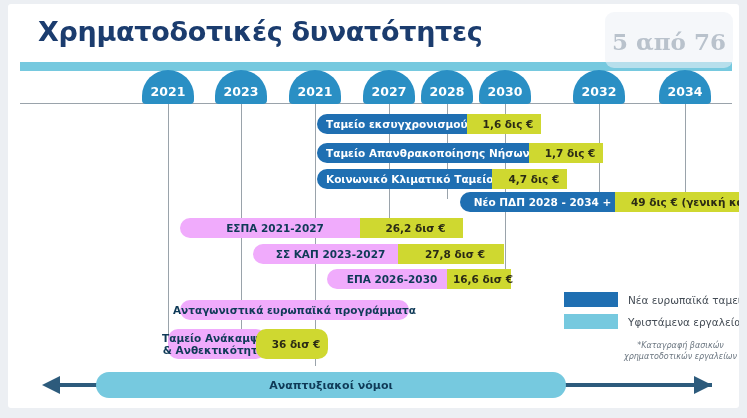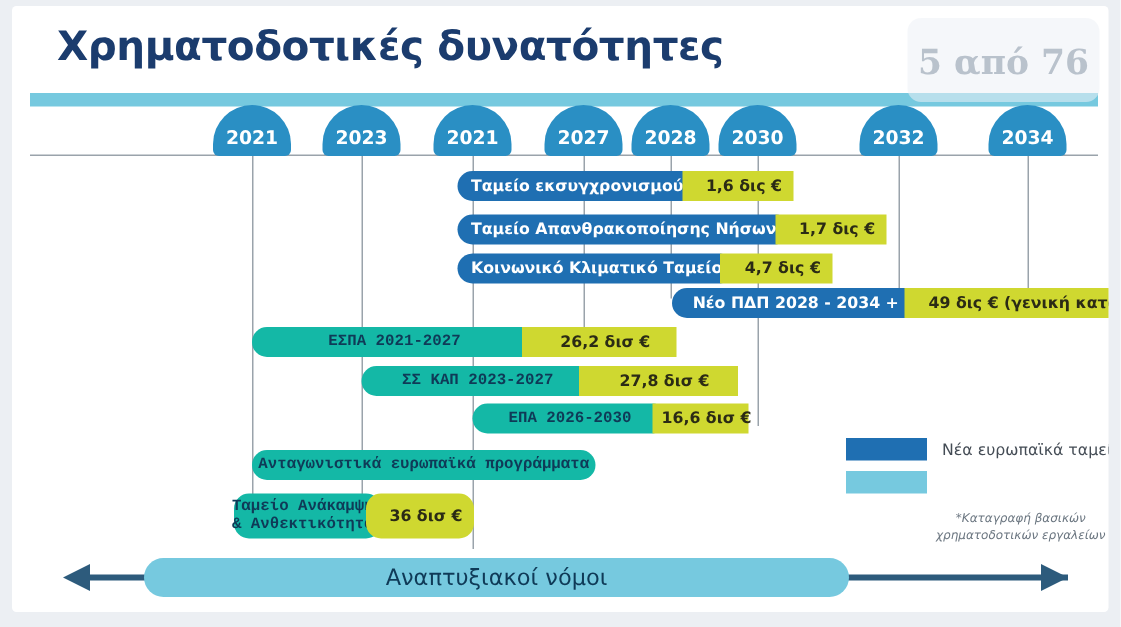--- a/index.html
+++ b/index.html
@@ -57,40 +57,41 @@
     position:absolute;top:100px;
     width:1px;background:#9aa3ab;
   }
 
   
   .bar{
     position:absolute;height:20px;
     display:flex;align-items:flex-start;
     border-radius:10px;
     box-sizing:border-box;
+    margin-left:12px;
   }
   .bar .lbl{
     flex:0 0 auto;height:20px;
     display:flex;align-items:center;justify-content:center;
     border-radius:10px;
     font-size:10.5px;font-weight:700;color:#ffffff;
     padding:0 9px;box-sizing:border-box;
     white-space:nowrap;
   }
   .bar .val{
     flex:0 0 auto;height:20px;
     display:flex;align-items:center;justify-content:center;
     background:#cfd830;color:#2b2b15;
     font-size:10.5px;font-weight:600;
     padding:0 8px;box-sizing:border-box;
     white-space:nowrap;
     margin-left:-10px;padding-left:16px;
   }
   .bar.dark  .lbl{background:#1f6fb2;}
-  .bar.light .lbl{background:#14b8a6;color:#0f3a57;font-family:Liberation Mono, monospace;}
+  .bar.light .lbl{background:#f0abfc;color:#0f3a57;}
   .bar.tall{height:30px;}
   .bar.tall .lbl,.bar.tall .val{height:30px;border-radius:10px;}
   .bar.tall .lbl{flex-direction:column;justify-content:center;line-height:12px;}
   .bar.plain .lbl{border-radius:10px;}
 
   
   .legend{position:absolute;left:556px;top:288px;}
   .lgrow{display:flex;align-items:center;margin-bottom:7px;}
   .lgsw{width:54px;height:15px;margin-right:10px;flex:0 0 auto;}
   .lgsw.d{background:#1f6fb2;}
@@ -116,21 +117,21 @@
   .arrowhead.right{
     left:686px;
     border-top:9px solid transparent;border-bottom:9px solid transparent;
     border-left:18px solid #2d5b7c;
   }
   .lawbar{
     position:absolute;left:88px;top:368px;
     width:470px;height:26px;
     background:#76c9df;border-radius:13px;
     display:flex;align-items:center;justify-content:center;
-    font-size:15px;font-weight:400;color:#0f3a57;
+    font-size:11px;font-weight:700;color:#0f3a57;
   }
 </style>
 </head>
 <body>
 
 <div id="slide">
 
   <div class="title">Χρηματοδοτικές δυνατότητες</div>
   <div class="rule"></div>
 
@@ -205,20 +206,21 @@
     <div class="val" style="width:72px">36 δισ €</div>
   </div>
 
   <div class="legend">
     <div class="lgrow">
       <div class="lgsw d"></div>
       <div class="lgtx">Νέα ευρωπαϊκά ταμεία</div>
     </div>
     <div class="lgrow">
       <div class="lgsw l"></div>
+      <div class="lgtx">Υφιστάμενα εργαλεία</div>
     </div>
   </div>
 
   <div class="note">
     <div>*Καταγραφή βασικών</div>
     <div>χρηματοδοτικών εργαλείων</div>
   </div>
 
   <div class="arrowline"></div>
   <div class="arrowhead left"></div>

